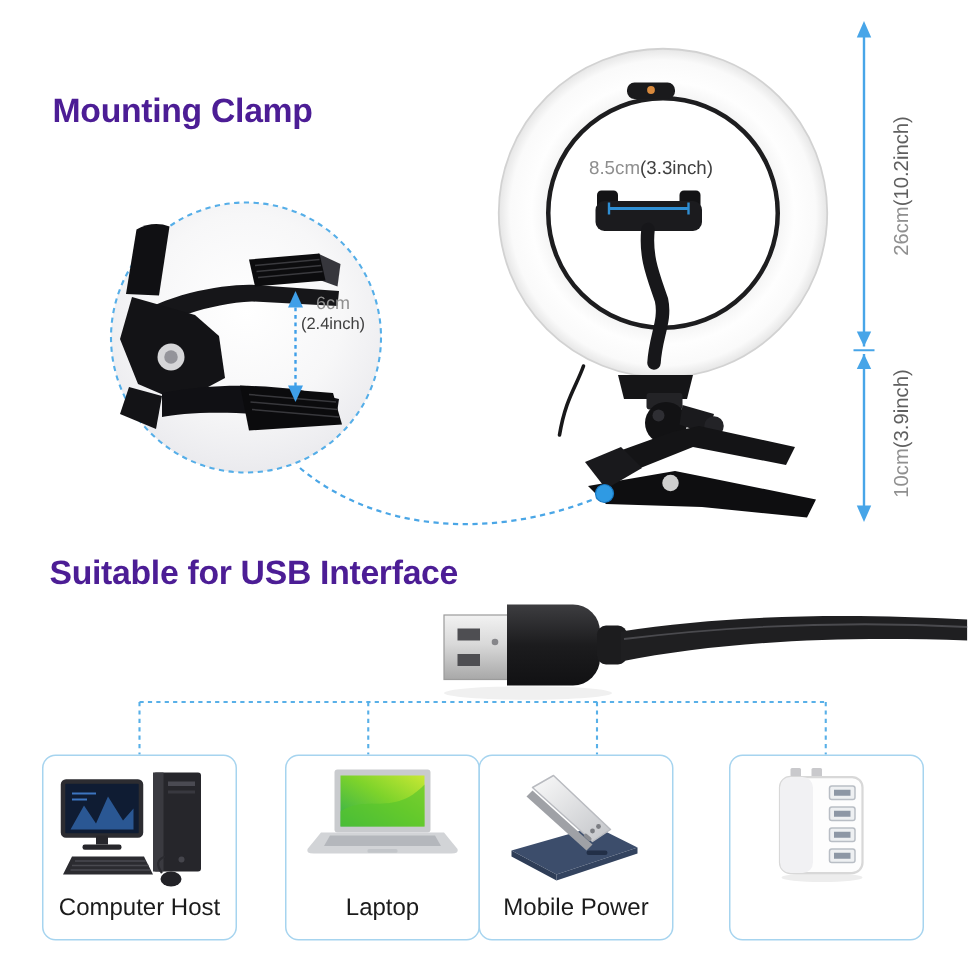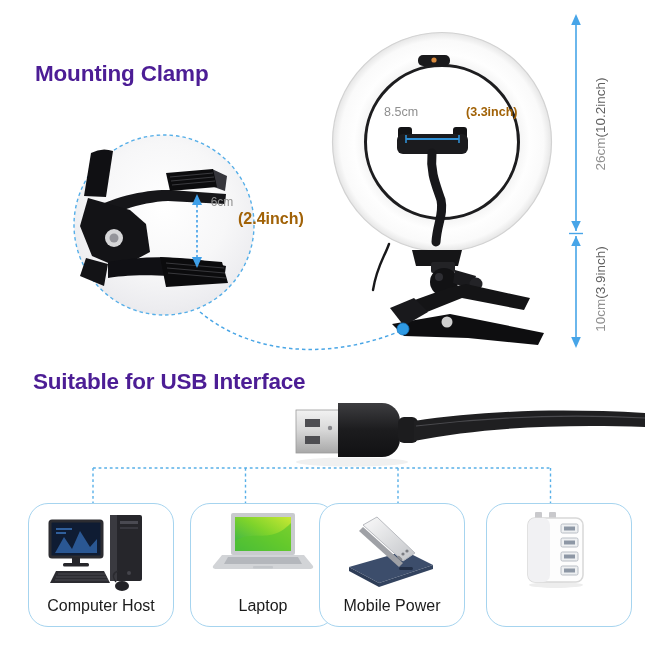--- a/index.html
+++ b/index.html
@@ -6,32 +6,32 @@
   .canvas{
     position:relative;width:645px;height:645px;background:#ffffff;overflow:hidden;
     font-family:"Liberation Sans",sans-serif;
   }
   .h1{
     position:absolute;font-size:22.5px;font-weight:bold;color:#4c1d95;
     letter-spacing:-0.2px;white-space:nowrap;
   }
   .dim{position:absolute;font-size:12.5px;white-space:nowrap;}
   .dim-gray{color:#8f8f8f;}
-  .dim-bold{color:#a16207;font-weight:bold;padding-left:48px;}
+  .dim-bold{color:#404040;font-weight:normal;}
   .dim-darker{color:#5f5f5f;}
   .dim-v{
     position:absolute;height:16px;text-align:center;font-size:13.5px;white-space:nowrap;
     transform:rotate(-90deg);transform-origin:center;color:#8f8f8f;
   }
   .dim-gap{text-align:center;line-height:1.15;font-size:12px;}
-  .dim-gap .line2{font-size:16px;text-align:center;}
+  .dim-gap .line2{font-size:11px;text-align:center;}
   .scene{position:absolute;left:0;top:0;}
   .dev-box{
-    position:absolute;top:503px;width:146px;height:124px;background:#ffffff;
-    border:1.5px solid #a6d4ef;border-radius:20px;box-sizing:border-box;text-align:center;
+    position:absolute;top:503px;width:130px;height:124px;background:#ffffff;
+    border:1.5px solid #a6d4ef;border-radius:9px;box-sizing:border-box;text-align:center;
   }
   .dev-icon{margin-top:5px;height:88px;}
   .dev-label{font-size:16px;color:#1b1b1b;white-space:nowrap;}
 </style>
 </head>
 <body>
 
 <div class="canvas">
 
   <svg class="scene" width="645" height="645" viewBox="0 0 645 645">

